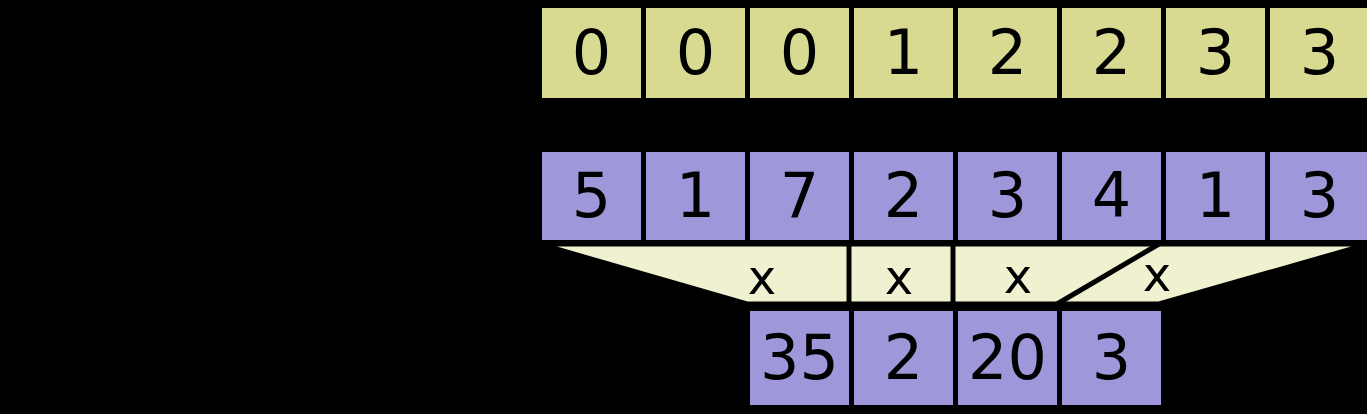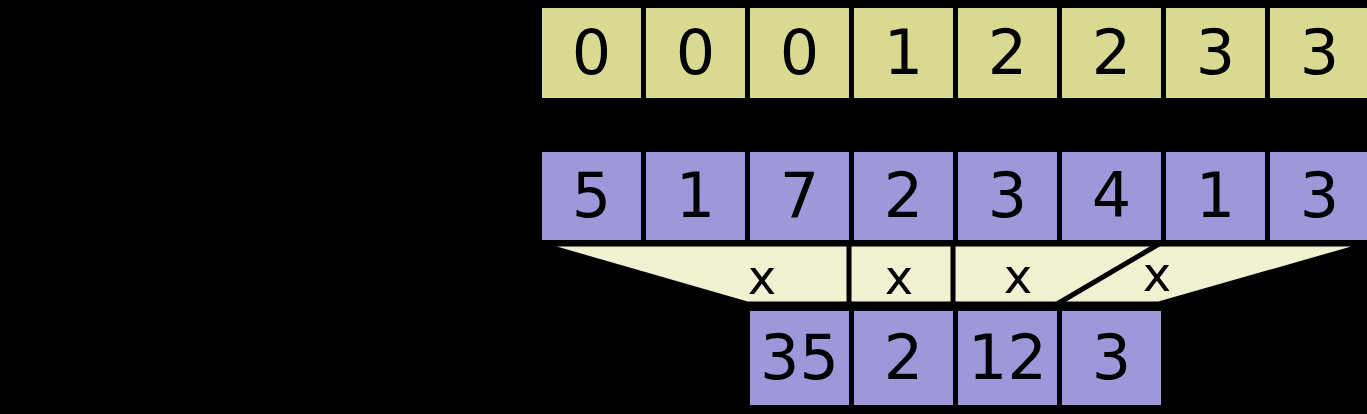--- a/index.html
+++ b/index.html
@@ -112,17 +112,17 @@
     <div class="cell purple">2</div>
     <div class="cell purple">3</div>
     <div class="cell purple">4</div>
     <div class="cell purple">1</div>
     <div class="cell purple">3</div>
   </div>
 
   <div class="row" id="results-row">
     <div class="cell purple">35</div>
     <div class="cell purple">2</div>
-    <div class="cell purple">12</div>
+    <div class="cell purple">20</div>
     <div class="cell purple">3</div>
   </div>
 
 </div>
 
 </body></html>

